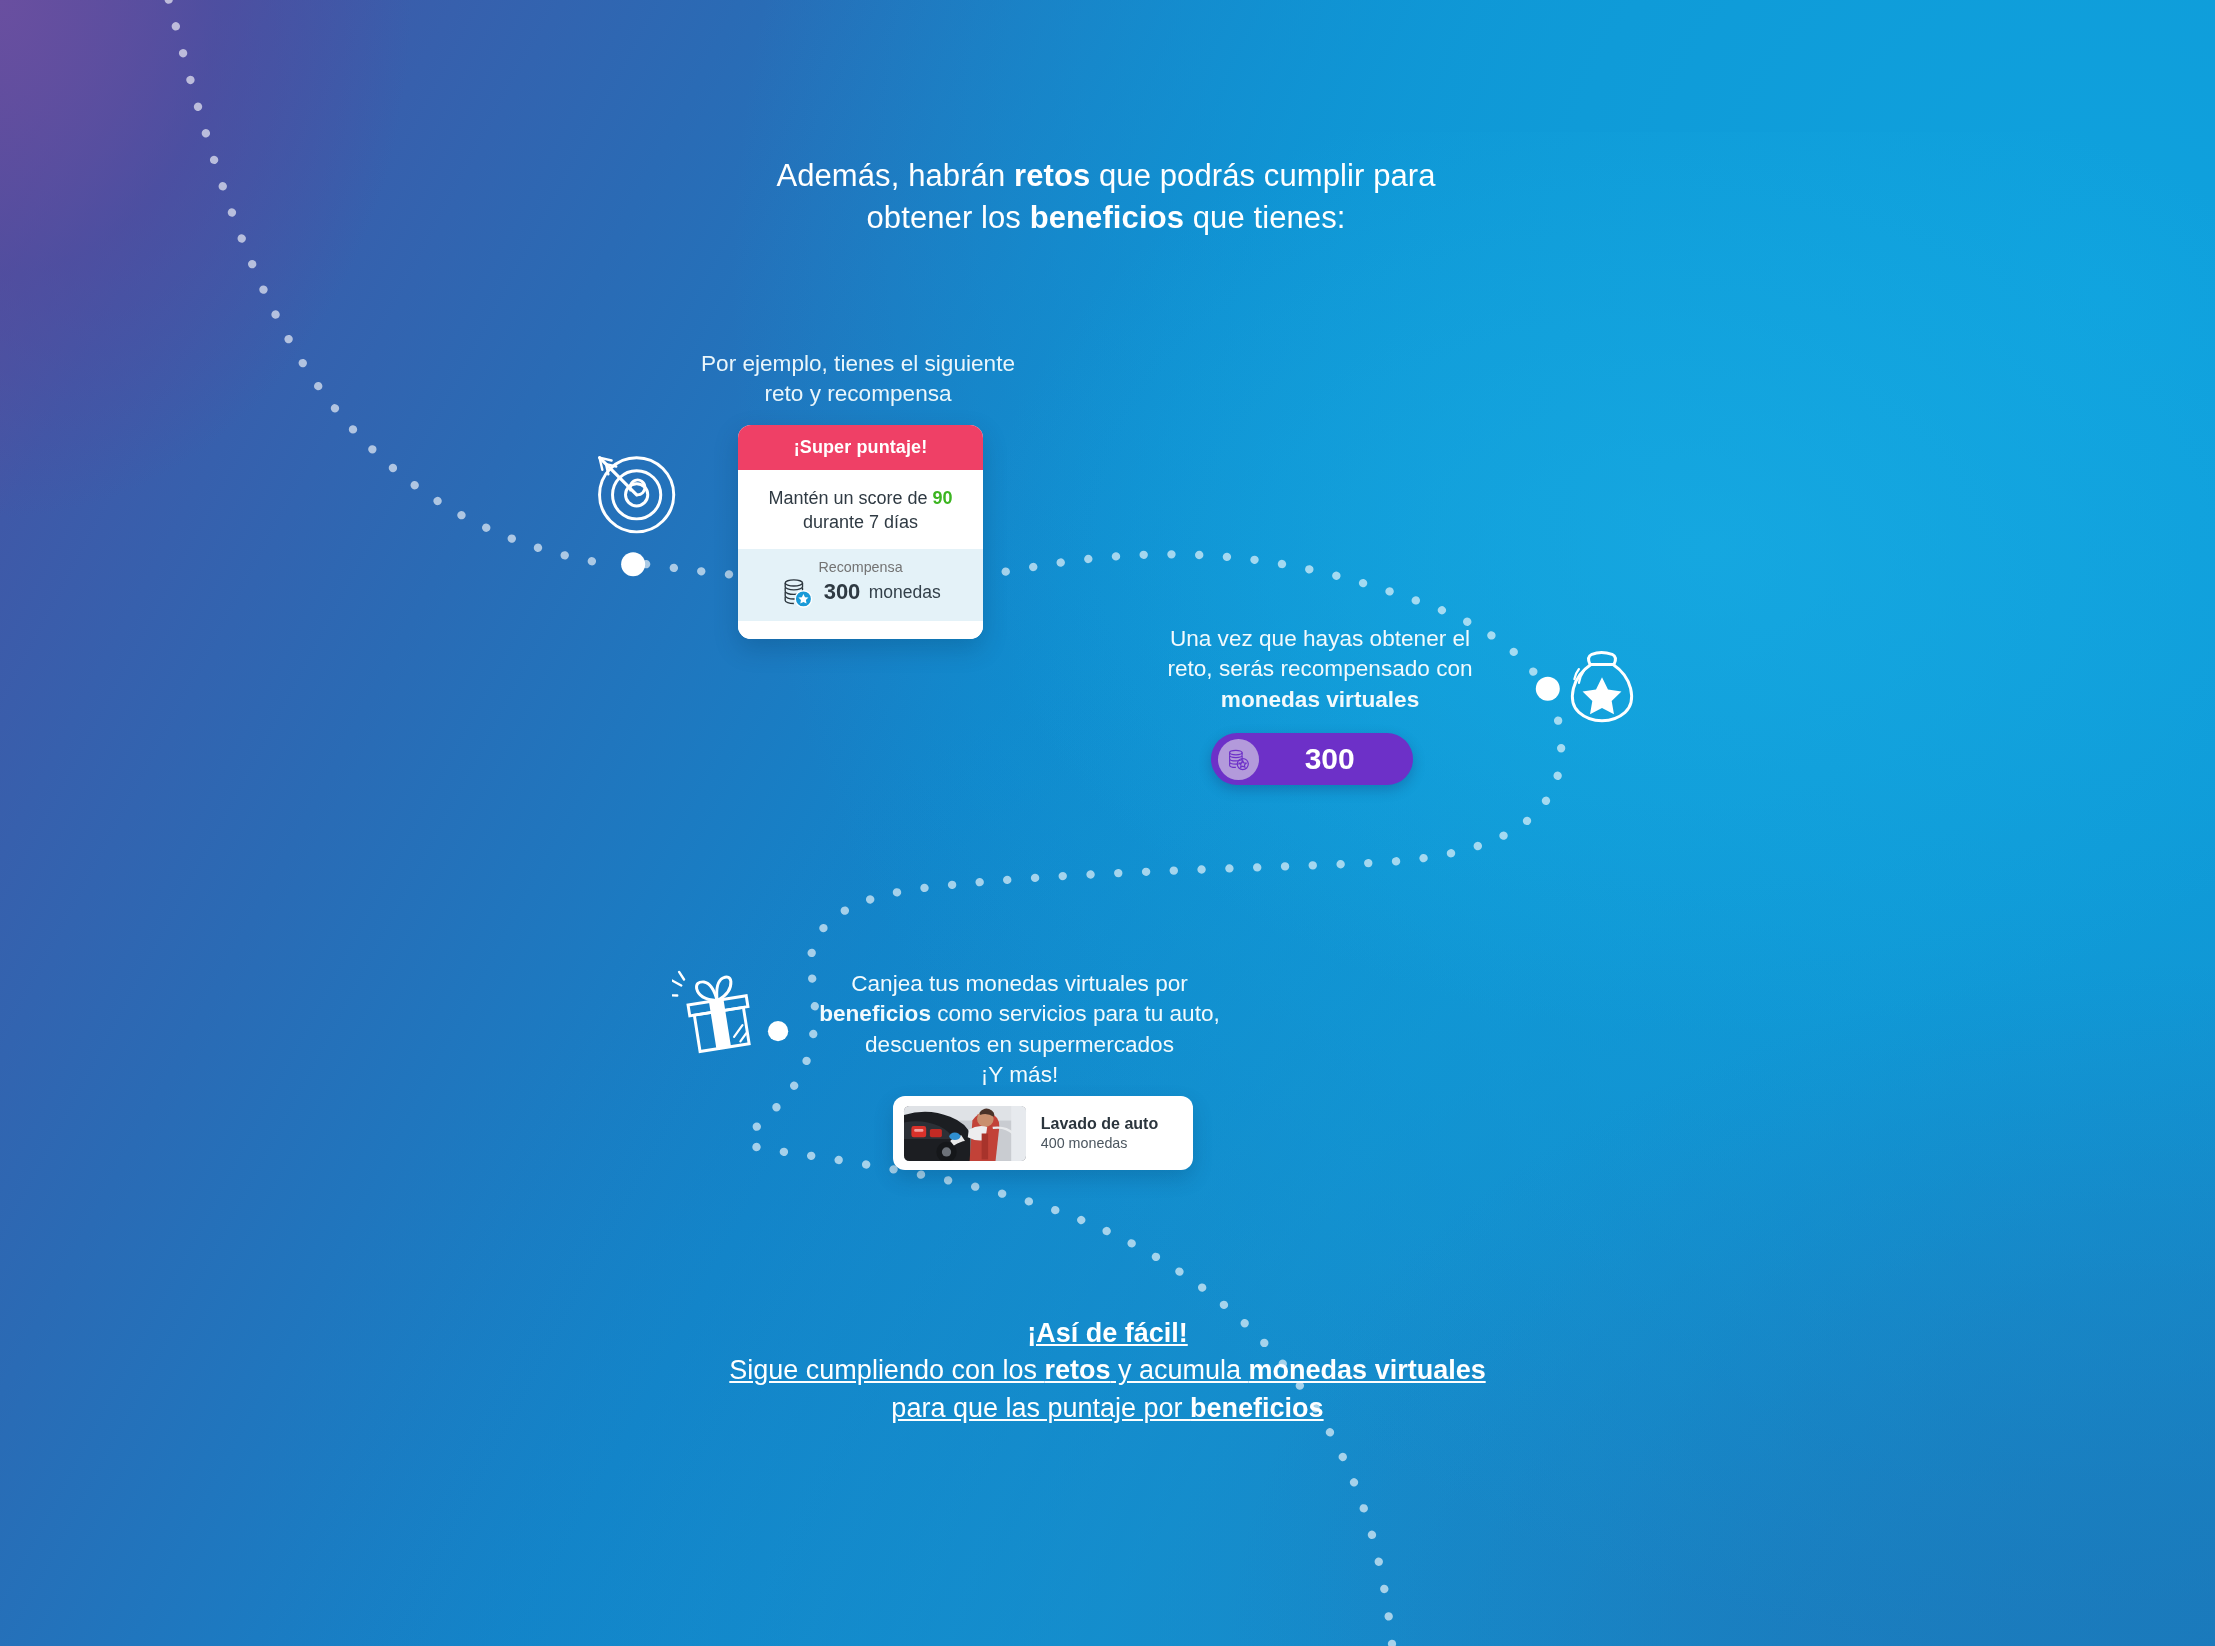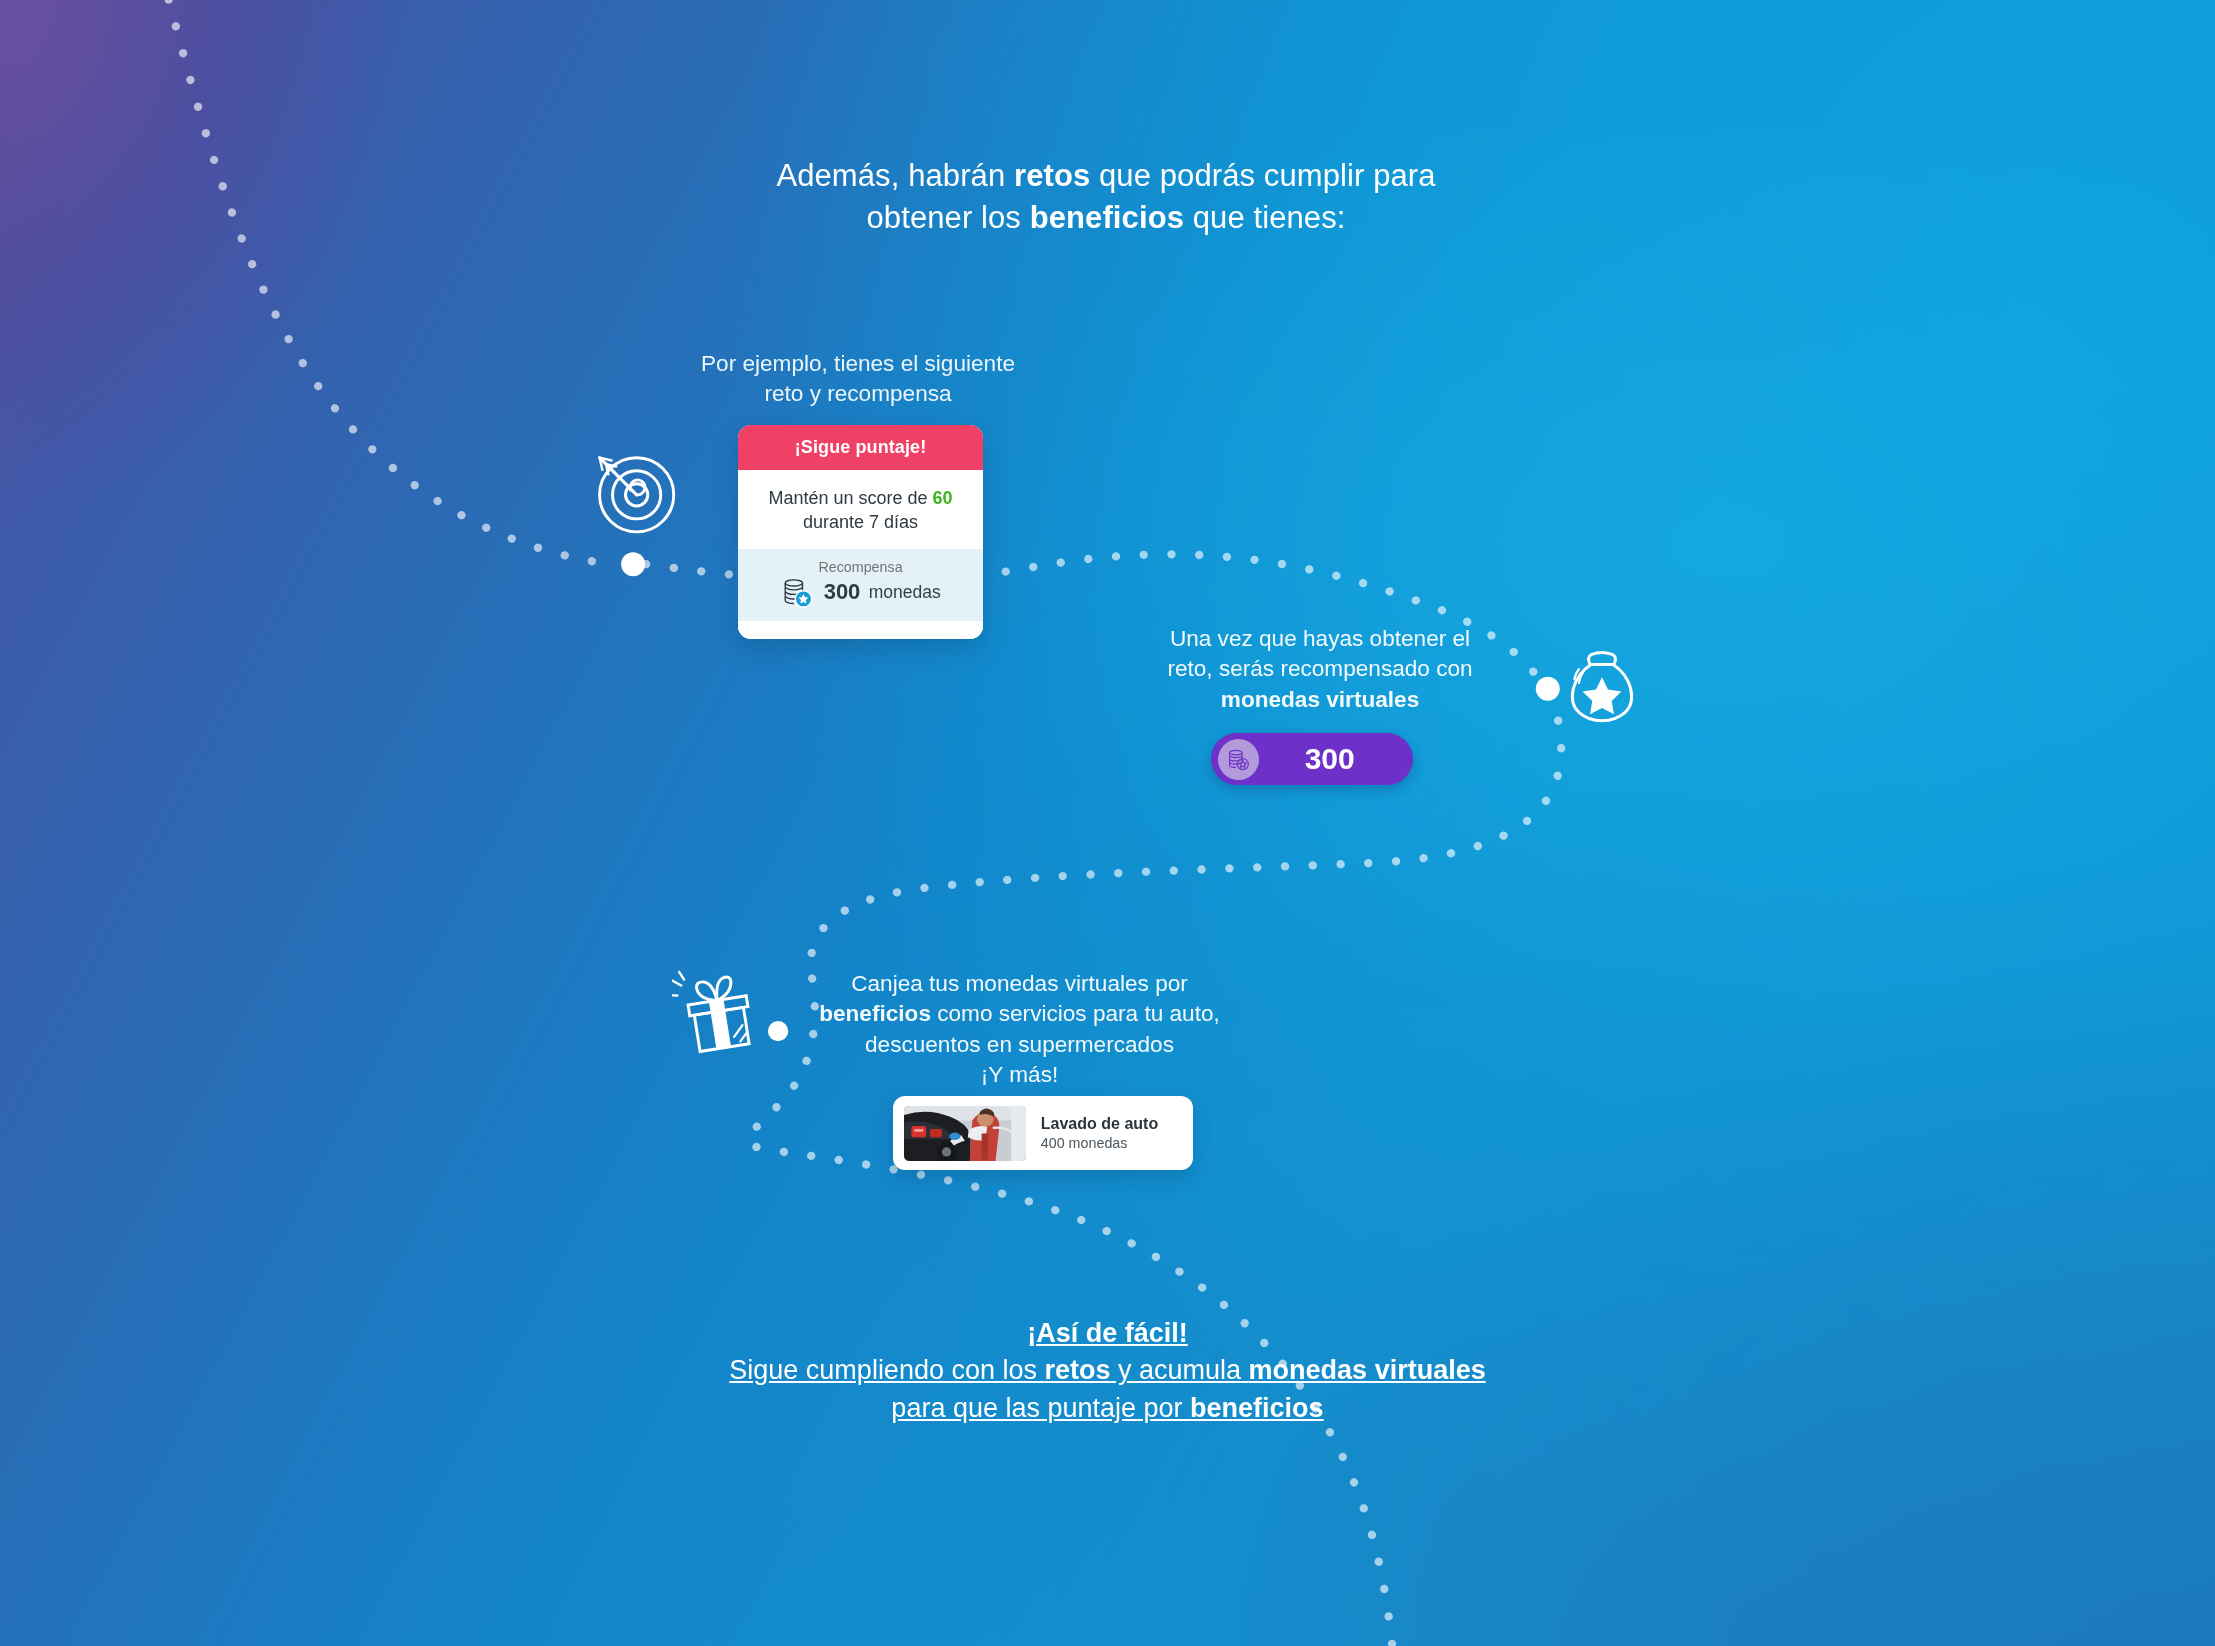--- a/index.html
+++ b/index.html
@@ -201,23 +201,23 @@
     <path d="M20 18 l3 13 M20 18 l13 3 M27 25 l2.5 11 M27 25 l11 2.5" stroke="#fff" stroke-width="2.6" stroke-linecap="round" fill="none"></path>
     <path d="M60 58 a8 8 0 1 0 -6 -4" fill="none" stroke="#fff" stroke-width="3"></path>
   </svg>
 
   <div class="txt" id="example-note">
     <div>Por ejemplo, tienes el siguiente</div>
     <div>reto y recompensa</div>
   </div>
 
   <div id="challenge-card">
-    <div class="cc-header">¡Sigue puntaje!</div>
+    <div class="cc-header">¡Super puntaje!</div>
     <div class="cc-body">
-      <span>Mantén un score de </span><span class="score">60</span>
+      <span>Mantén un score de </span><span class="score">90</span>
       <div>durante 7 días</div>
     </div>
     <div class="cc-reward">
       <div class="cc-reward-label">Recompensa</div>
       <div class="cc-reward-row">
         <svg width="35" height="31" viewBox="0 0 38 34">
           <g fill="none" stroke="#2b353d" stroke-width="1.5">
             <ellipse cx="15" cy="6.5" rx="9.5" ry="3.4"></ellipse>
             <path d="M5.5 6.5 v4.2 c0 1.9 4.3 3.4 9.5 3.4 s9.5-1.5 9.5-3.4 V6.5"></path>
             <path d="M5.5 11.5 v4.2 c0 1.9 4.3 3.4 9.5 3.4 s9.5-1.5 9.5-3.4 V11.5"></path>

